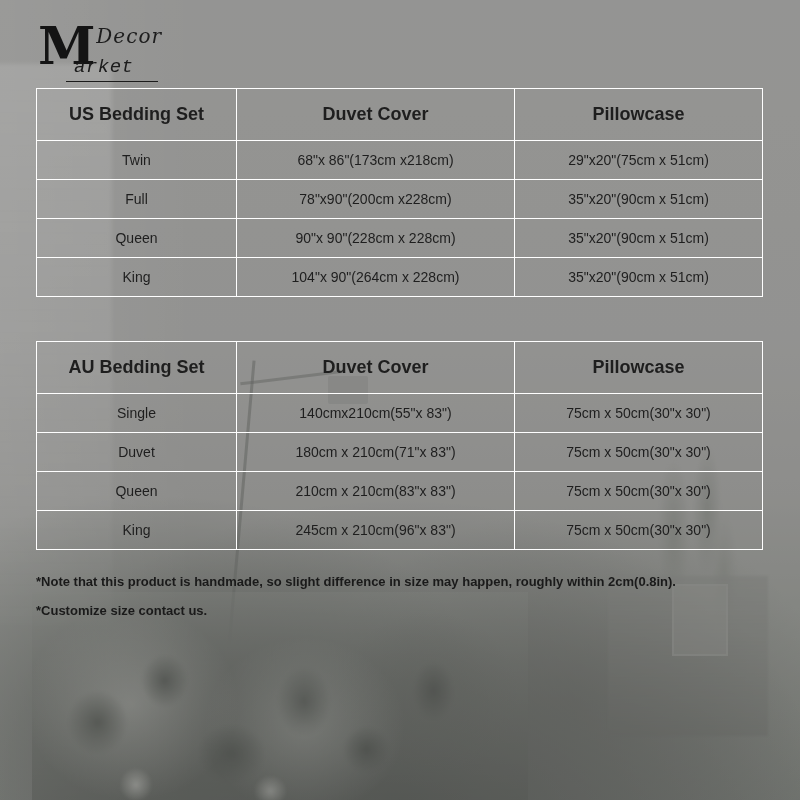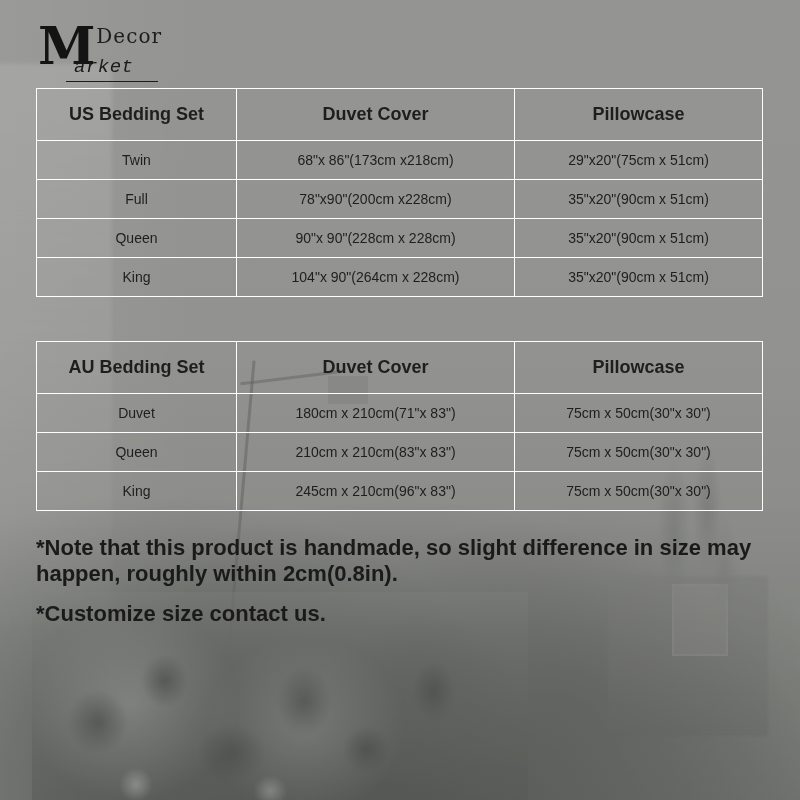--- a/index.html
+++ b/index.html
@@ -117,20 +117,21 @@
   .logo {
     position: relative;
     width: 132px;
     height: 64px;
     margin-right: 6px;
   }
   .logo .decor {
     position: absolute;
     right: 2px; top: 2px;
     font-family: "DejaVu Serif", "Liberation Serif", serif;
+    font-style: italic;
     font-size: 20px;
     color: #1d1d1d;
     letter-spacing: 1px;
   }
   .logo .bigm {
     position: absolute;
     left: 6px; top: -2px;
     font-family: "DejaVu Serif", "Liberation Serif", serif;
     font-size: 52px;
     font-weight: bold;
@@ -177,21 +178,21 @@
   table.size-table col.c2 { width: 278px; }
   table.size-table col.c3 { width: 248px; }
 
   .table-gap { height: 44px; }
 
   .notes {
     margin: 24px 0 0 4px;
     color: #1a1a1a;
   }
   .note-line {
-    font-size: 22px;
+    font-size: 13px;
     font-weight: bold;
     line-height: 1.18;
   }
   .note-line.second {
     margin-top: 14px;
   }
 </style>
 </head>
 <body>
 
@@ -267,20 +268,25 @@
       </colgroup>
     <thead>
       <tr>
         <th>AU Bedding Set</th>
         <th>Duvet Cover</th>
         <th>Pillowcase</th>
       </tr>
     </thead>
     <tbody>
       <tr>
+        <td>Single</td>
+        <td>140cmx210cm(55"x 83")</td>
+        <td>75cm x 50cm(30"x 30")</td>
+      </tr>
+      <tr>
         <td>Duvet</td>
         <td>180cm x 210cm(71"x 83")</td>
         <td>75cm x 50cm(30"x 30")</td>
       </tr>
       <tr>
         <td>Queen</td>
         <td>210cm x 210cm(83"x 83")</td>
         <td>75cm x 50cm(30"x 30")</td>
       </tr>
       <tr>

